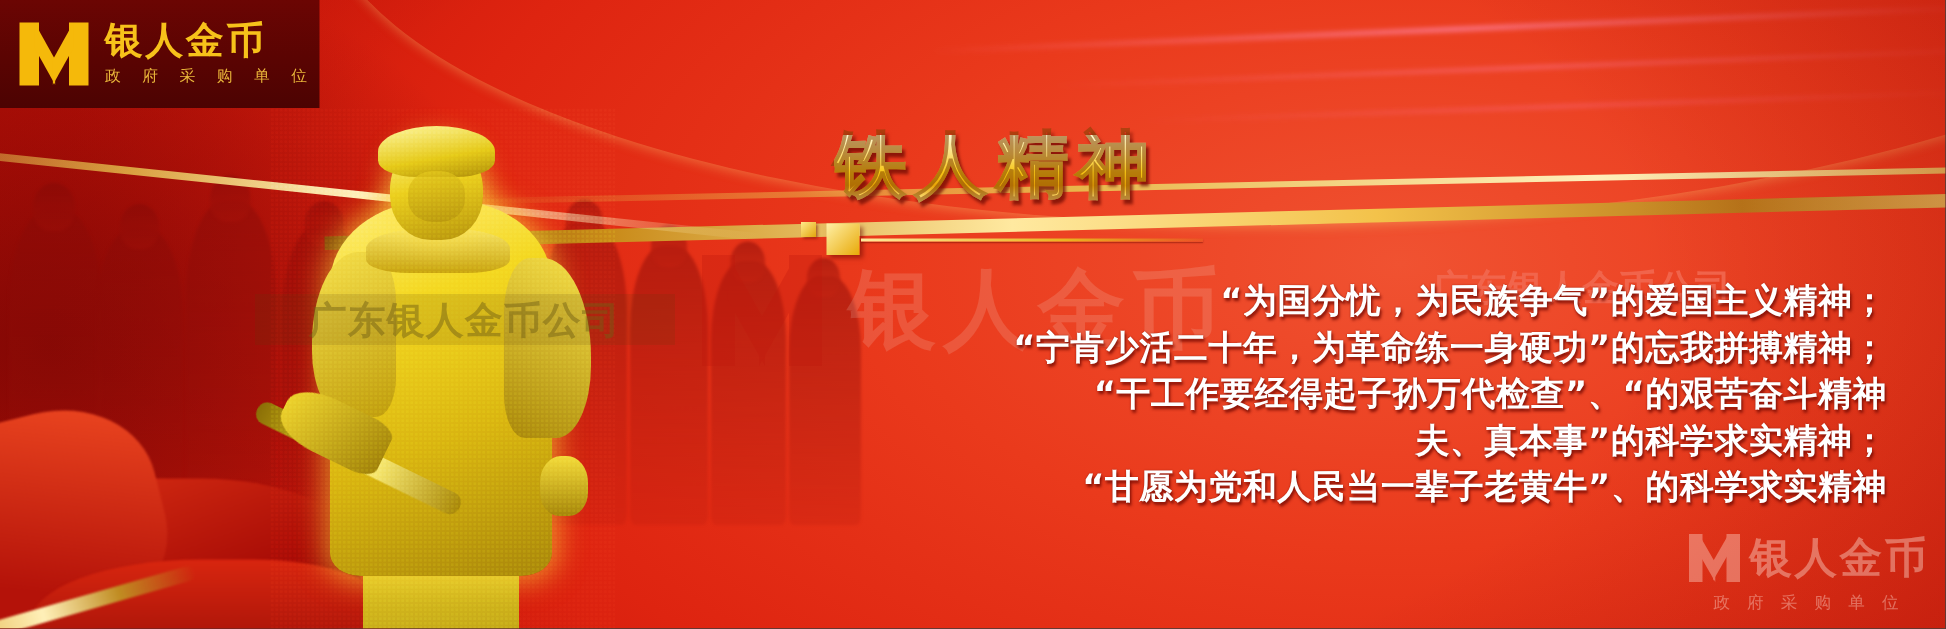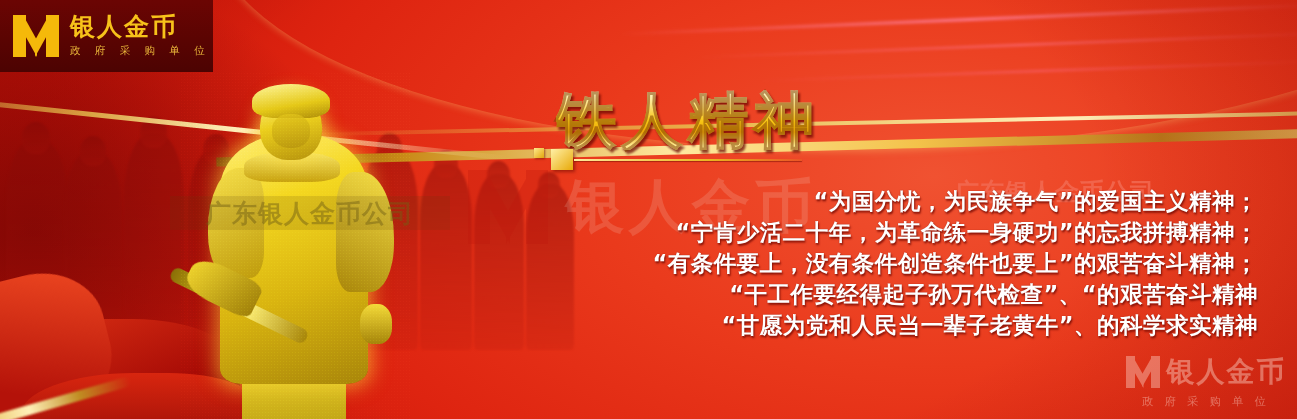--- a/index.html
+++ b/index.html
@@ -171,25 +171,26 @@
   .wm-br .wm-br-mark .l{left:0;top:0;width:9px;height:32px;}
   .wm-br .wm-br-mark .r{right:0;top:0;width:9px;height:32px;}
   .wm-br .wm-br-mark .n1{left:7px;top:0;width:11px;height:32px;background:#FFD9CC;clip-path:polygon(0 0,100% 60%,100% 100%,0 40%);}
   .wm-br .wm-br-mark .n2{right:7px;top:0;width:11px;height:32px;background:#FFD9CC;clip-path:polygon(0 60%,100% 0,100% 40%,0 100%);}
   .wm-br .wm-br-cn{margin-left:7px;font-size:28px;font-weight:bold;color:#FFE2D6;letter-spacing:2px;}
   .wm-br .wm-br-sub{font-size:11px;color:#FFE0D4;letter-spacing:4px;margin-top:3px;}
 
   
   .title-wrap{position:absolute;left:556px;top:90px;}
   .title{
-    font-size:60px;font-weight:bold;letter-spacing:6px;line-height:1;
+    font-size:48px;font-weight:bold;letter-spacing:6px;line-height:1;
     background:linear-gradient(180deg,#FFFAD2 0%,#FCE07C 26%,#F7C615 52%,#E8A408 70%,#FFE98E 92%);
     -webkit-background-clip:text;background-clip:text;color:transparent;
     -webkit-text-stroke:1px rgba(130,66,2,.55);
     filter:drop-shadow(2px 3px 1px rgba(110,10,2,.75));
+    font-family:Liberation Mono, monospace;
   }
   .title-rule{position:absolute;left:-22px;top:58px;width:266px;height:14px;}
   .title-rule .sq-sm{position:absolute;left:0;top:0;width:10px;height:10px;background:linear-gradient(135deg,#FFE98B,#E2A50C);box-shadow:1px 1px 2px rgba(110,10,2,.6);}
   .title-rule .sq-lg{position:absolute;left:17px;top:1px;width:22px;height:21px;background:linear-gradient(135deg,#FFF0A6,#E8A908);box-shadow:2px 2px 3px rgba(110,10,2,.55);}
   .title-rule .line{position:absolute;left:40px;top:11px;width:228px;height:2px;
     background:linear-gradient(90deg,#FFE89A,#E9B421 60%,rgba(220,150,20,.15));box-shadow:0 1px 1px rgba(110,10,2,.5);}
 
   
   .body-text{
     position:absolute;left:468px;top:186px;width:790px;
@@ -304,18 +305,18 @@
     <div class="title-rule">
       <span class="sq-sm"></span>
       <span class="sq-lg"></span>
       <span class="line"></span>
     </div>
   </div>
 
   <div class="body-text">
     <p class="ind">“为国分忧，为民族争气”的爱国主义精神；</p>
     <p class="ind">“宁肯少活二十年，为革命练一身硬功”的忘我拼搏精神；</p>
-    <p class="ind">“有条件要上，没有条件创造条件也要上”的艰苦奋斗精神；</p>
     <p class="ind">“干工作要经得起子孙万代检查”、“的艰苦奋斗精神</p>
+    <p>夫、真本事”的科学求实精神；</p>
     <p class="ind">“甘愿为党和人民当一辈子老黄牛”、的科学求实精神</p>
   </div>
 
 </div>
 
 </body></html>

